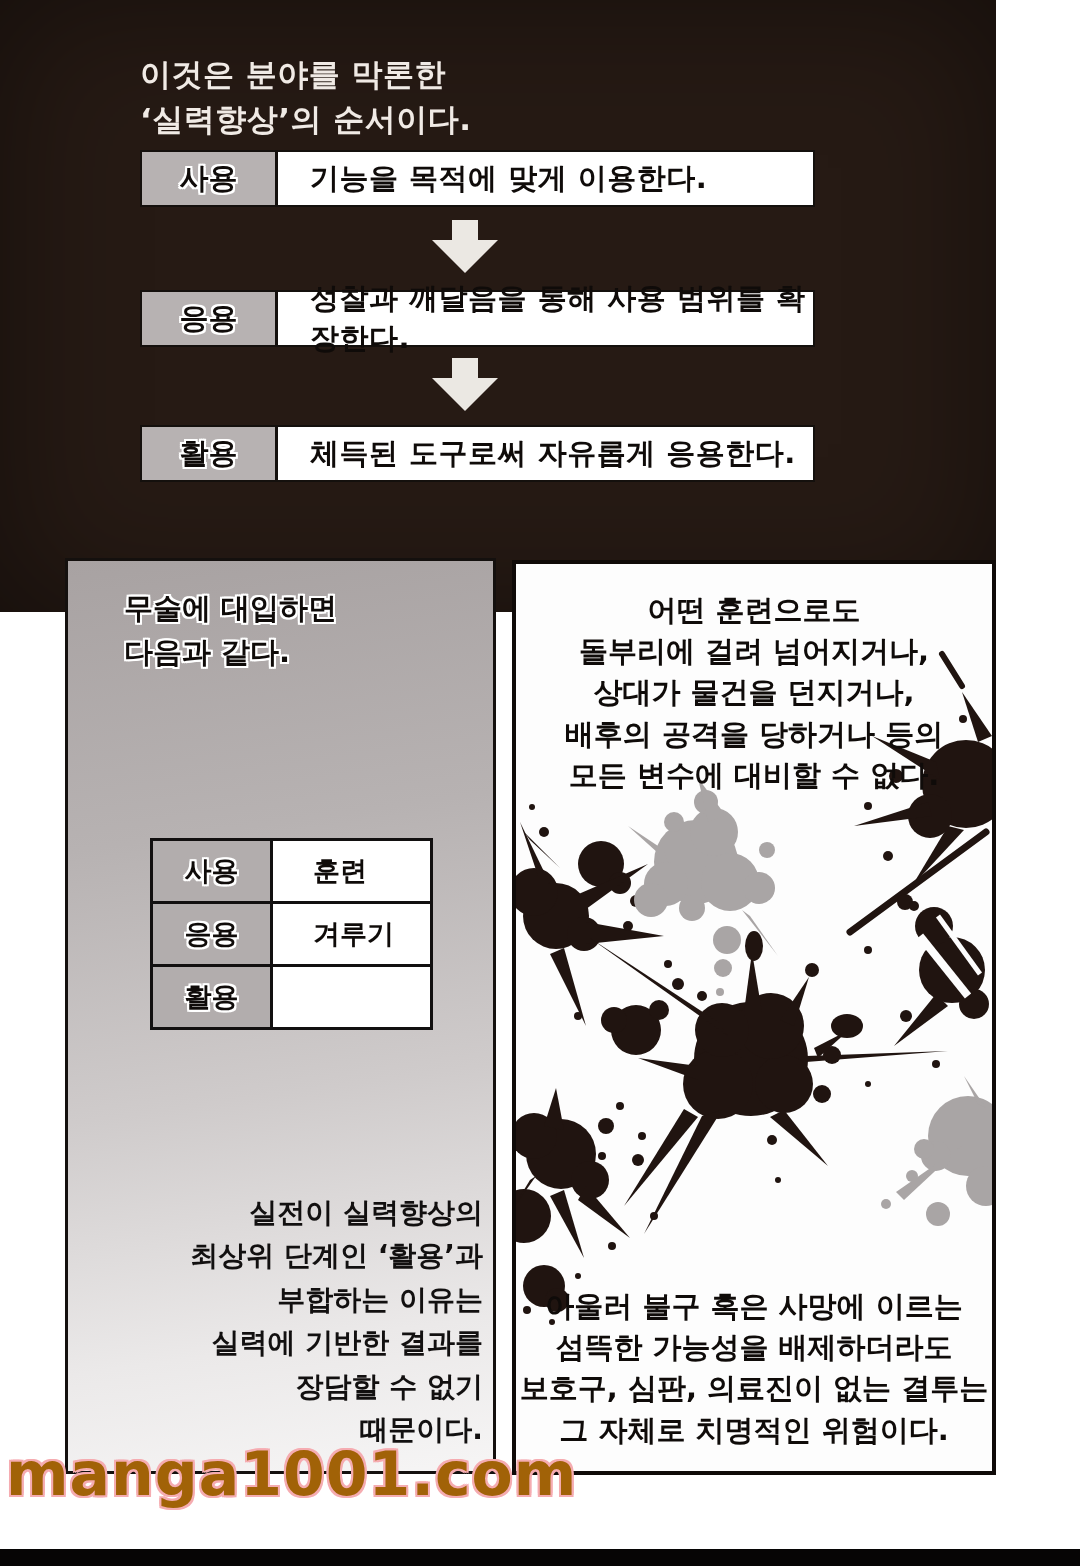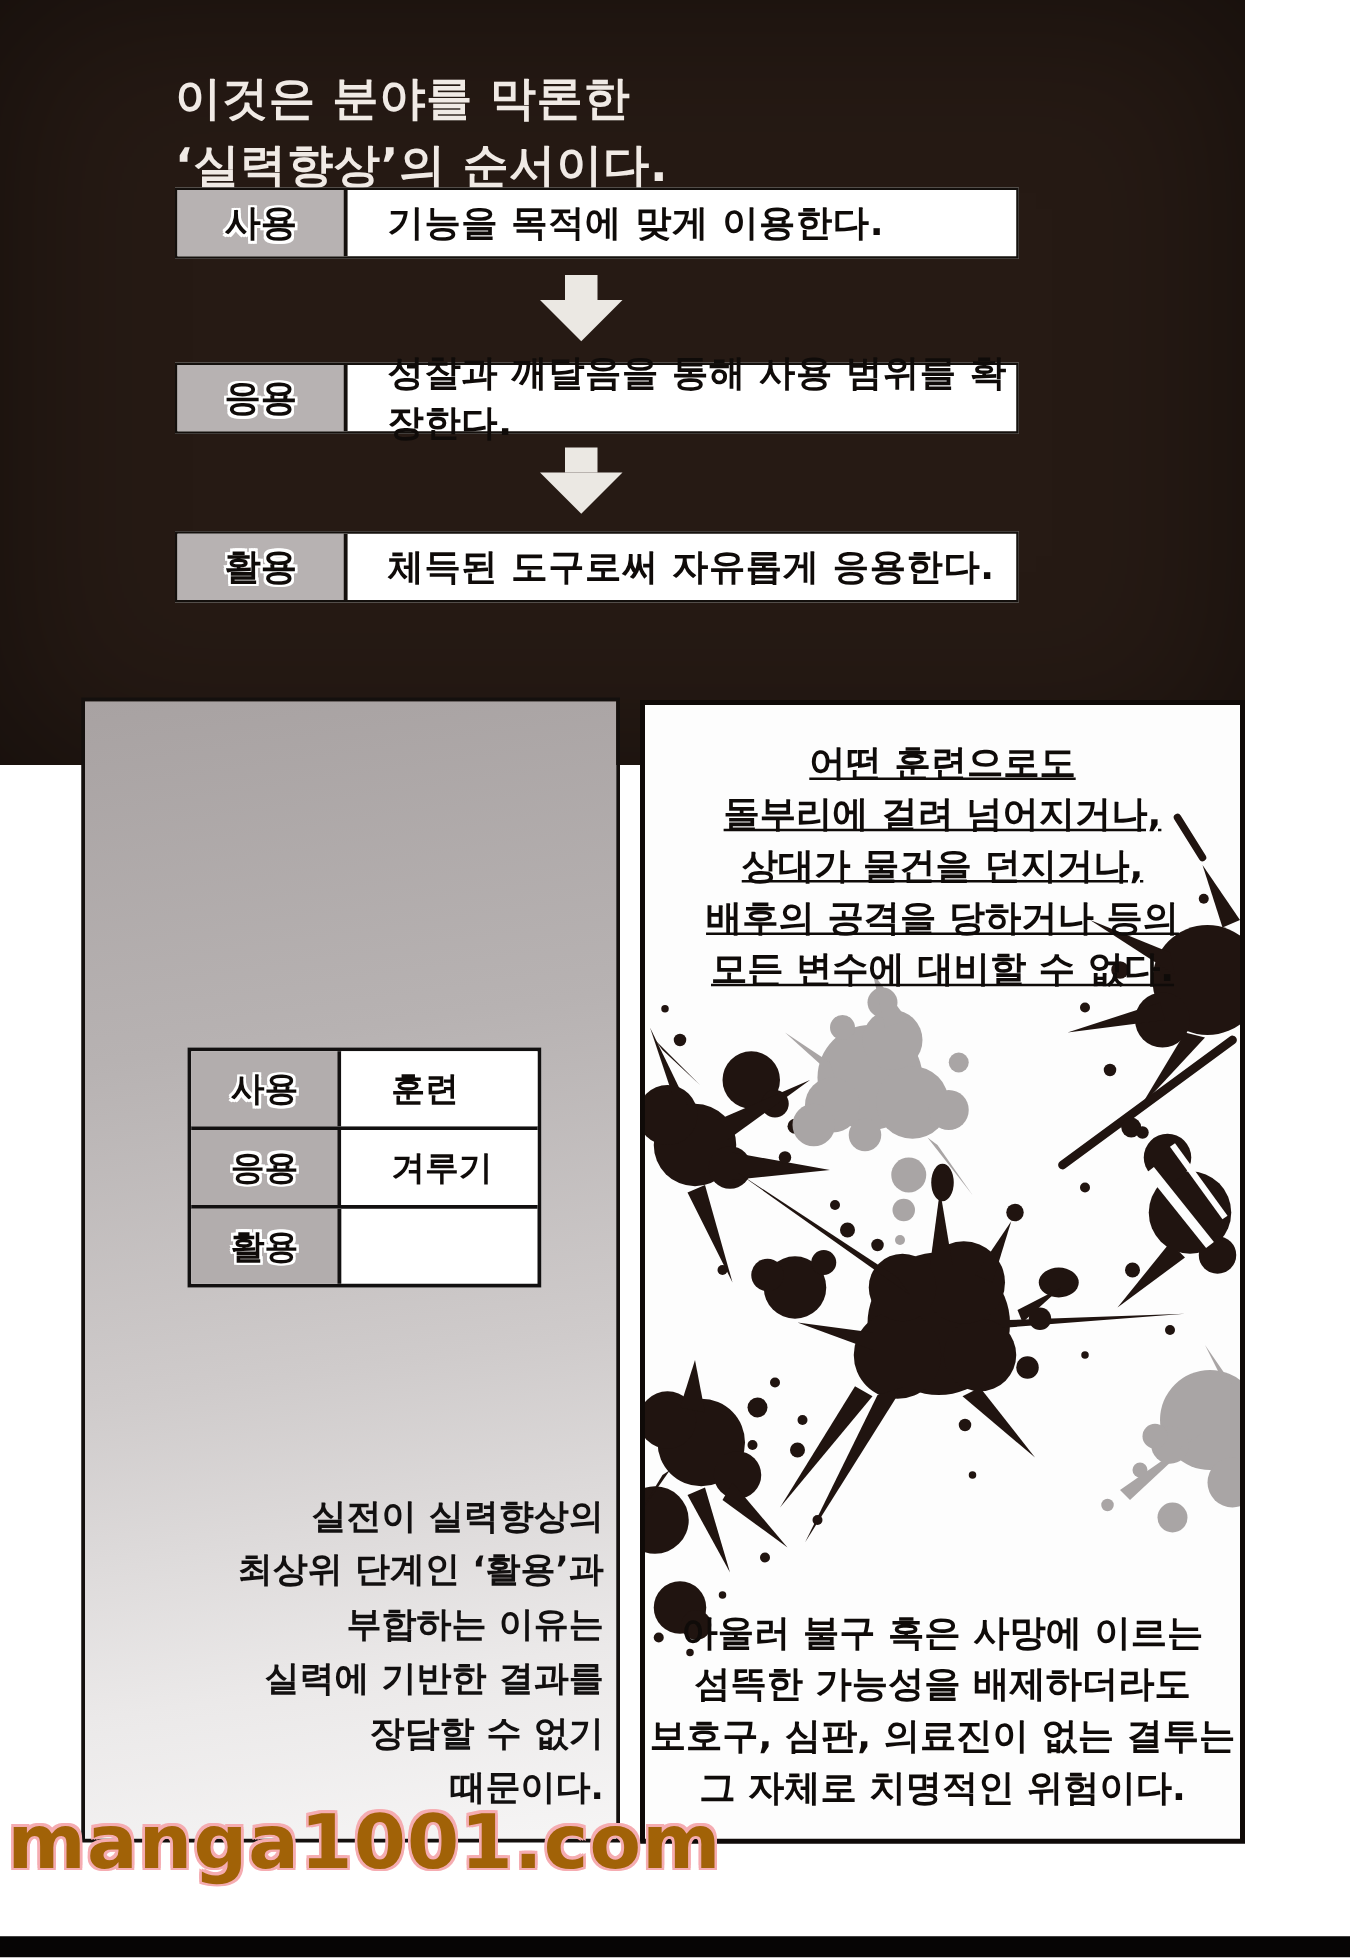--- a/index.html
+++ b/index.html
@@ -11,21 +11,21 @@
   }
   .abs{position:absolute;}
   
   .brown-block{
     left:0;top:0;width:996px;height:612px;
     background:#261a14;
     box-shadow:inset 0 0 140px rgba(0,0,0,.45);
   }
   .intro-text{
     left:140px;top:52px;width:560px;
-    color:#f0eae5;font-size:37px;line-height:1.45;letter-spacing:.5px;
+    color:#f0eae5;font-size:31px;line-height:1.45;letter-spacing:.5px;
     white-space:pre-line;
   }
   .flow-step{
     left:140px;width:675px;height:57px;
     background:#ffffff;border:2px solid #14100d;
     display:flex;align-items:stretch;box-sizing:border-box;
   }
   .step-label{
     width:133px;flex:0 0 133px;background:#b7b2b2;border-right:3px solid #14100d;
     display:flex;align-items:center;justify-content:center;
@@ -76,21 +76,21 @@
     font-size:28px;line-height:1.55;white-space:pre-line;color:#121010;
   }
   
   .right-panel{
     left:512px;top:560px;width:484px;height:915px;
     border:4px solid #0f0a08;box-sizing:border-box;
     background:#fdfdfd;overflow:hidden;
   }
   .rp-text{left:0;right:0;text-align:center;font-size:29px;line-height:1.42;
     white-space:pre-line;color:#0f0b09;z-index:2;}
-  .rp-top{top:26px;text-decoration:underline;}
+  .rp-top{top:26px;}
   .rp-bottom{top:722px;}
   .splatter-svg{left:0;top:0;z-index:1;}
   
   .watermark{
     left:6px;top:1439px;font-size:60px;letter-spacing:1px;color:#a16207;z-index:6;
     text-shadow:-2px -2px 0 #f5acb1,0 -2px 0 #f5acb1,2px -2px 0 #f5acb1,-2px 0 0 #f5acb1,
                  2px 0 0 #f5acb1,-2px 2px 0 #f5acb1,0 2px 0 #f5acb1,2px 2px 0 #f5acb1;
   }
   .bottom-bar{left:0;top:1549px;width:1080px;height:17px;background:#060505;z-index:5;}
 </style>
@@ -121,20 +121,22 @@
   <div class="arrow-stem"></div>
   <div class="arrow-head"></div>
 </div>
 
 <div class="abs flow-step" style="top:425px;">
   <div class="step-label">활용</div>
   <div class="step-desc">체득된 도구로써 자유롭게 응용한다.</div>
 </div>
 
 <div class="abs left-panel">
+  <div class="abs left-heading">무술에 대입하면
+다음과 같다.</div>
 
   <div class="abs map-table">
     <div class="map-row">
       <div class="map-label">사용</div>
       <div class="map-value">훈련</div>
     </div>
     <div class="map-row">
       <div class="map-label">응용</div>
       <div class="map-value">겨루기</div>
     </div>

